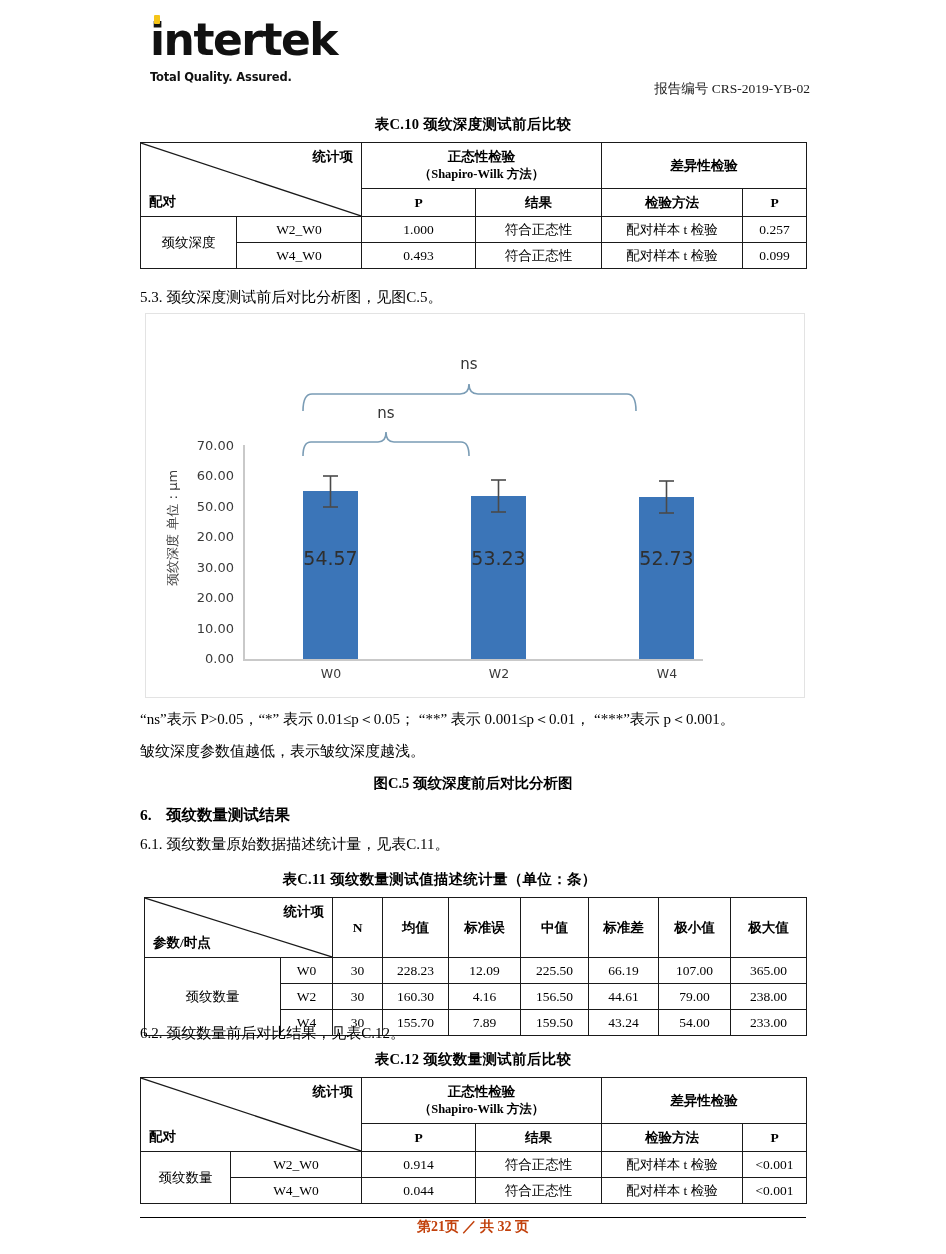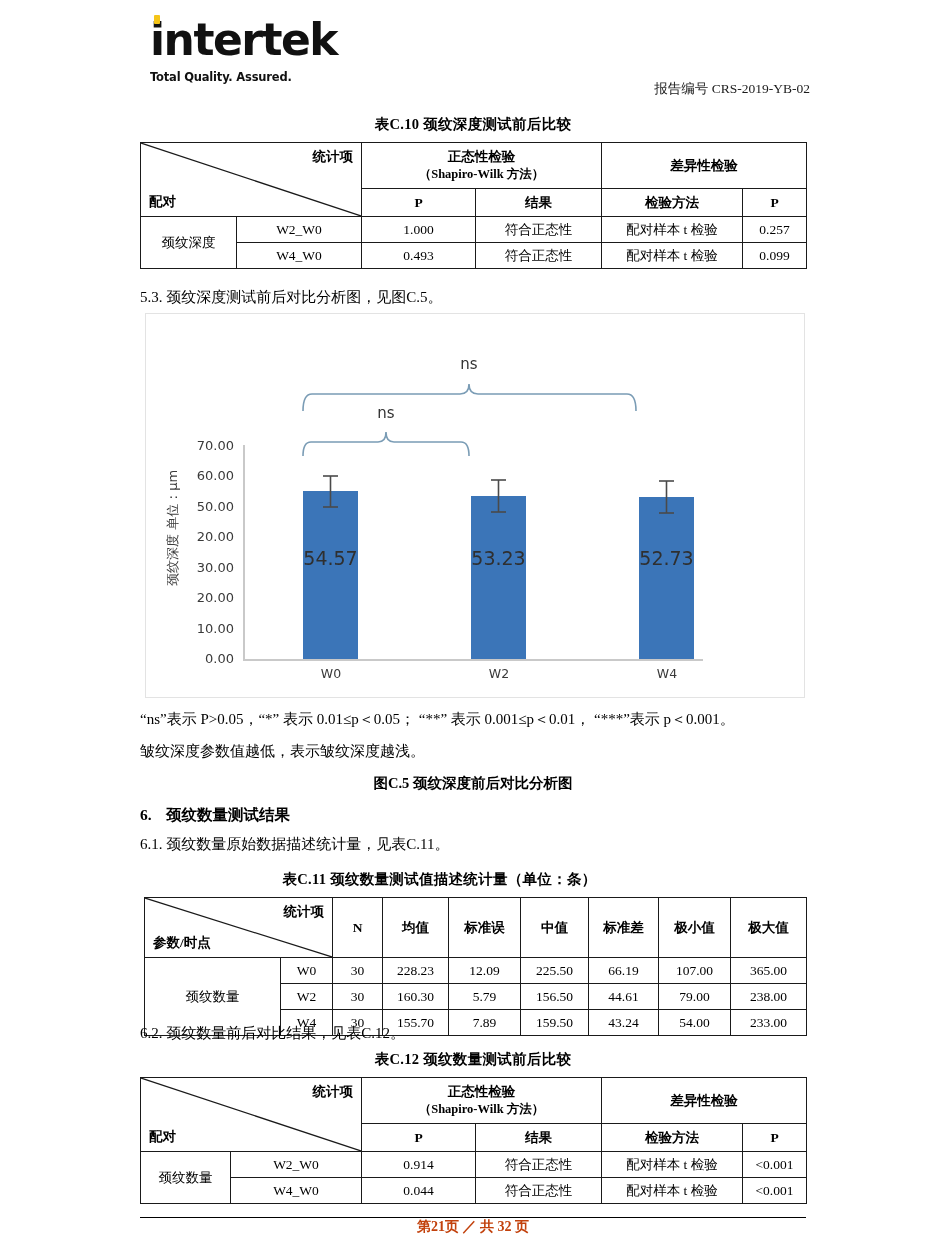--- a/index.html
+++ b/index.html
@@ -364,21 +364,21 @@
           <td>12.09</td>
           <td>225.50</td>
           <td>66.19</td>
           <td>107.00</td>
           <td>365.00</td>
         </tr>
         <tr class="datarow">
           <td>W2</td>
           <td>30</td>
           <td>160.30</td>
-          <td>5.79</td>
+          <td>4.16</td>
           <td>156.50</td>
           <td>44.61</td>
           <td>79.00</td>
           <td>238.00</td>
         </tr>
         <tr class="datarow">
           <td>W4</td>
           <td>30</td>
           <td>155.70</td>
           <td>7.89</td>

